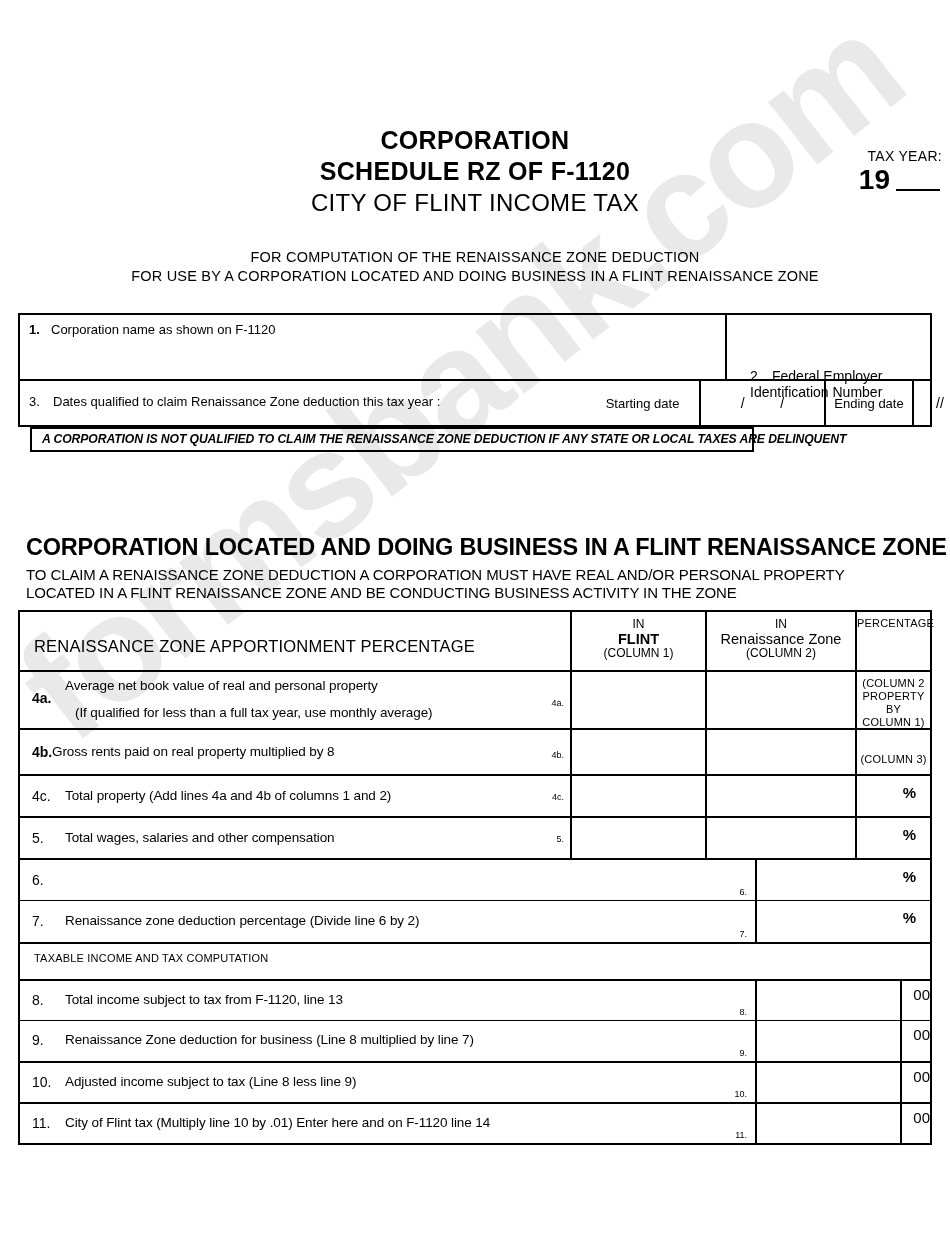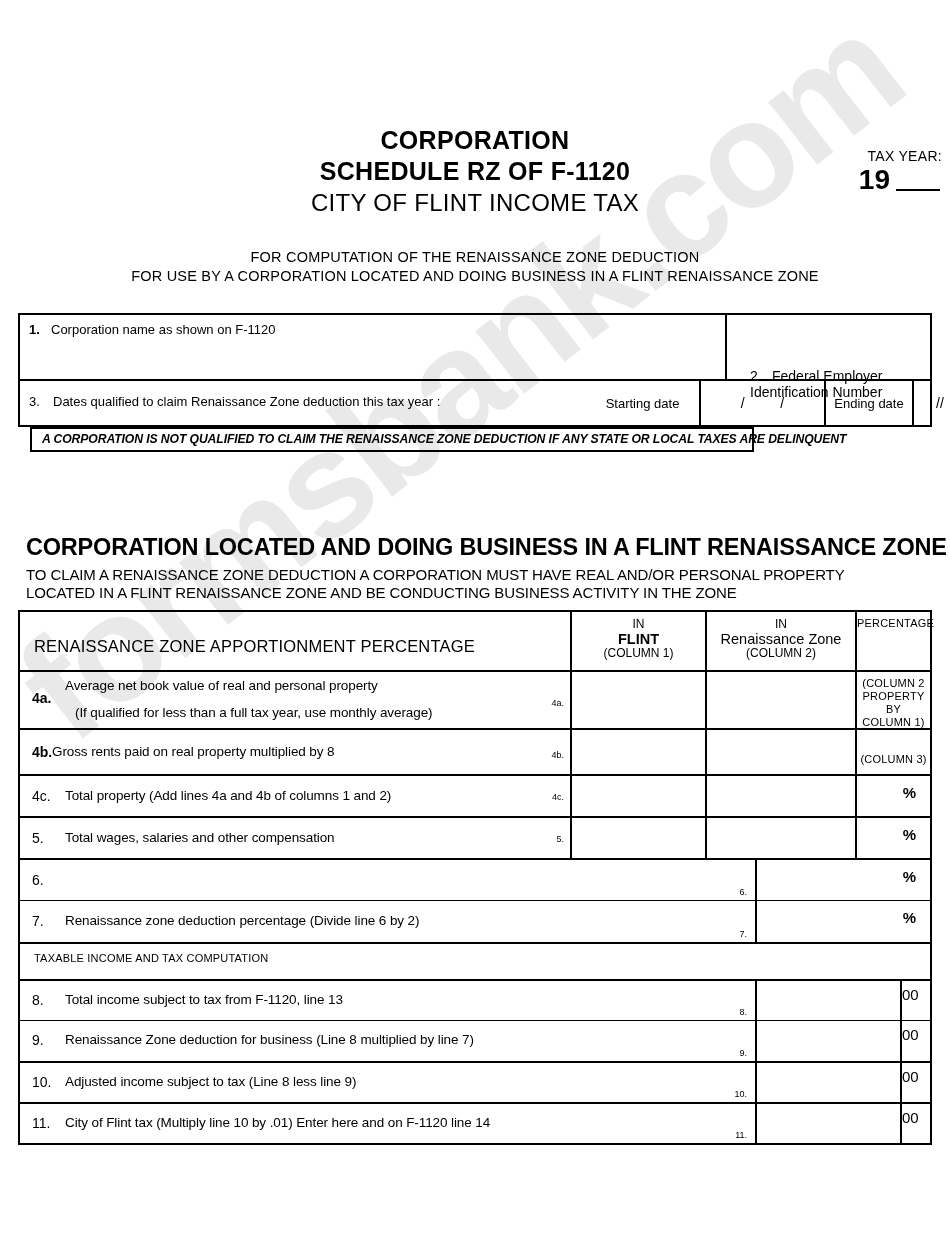--- a/index.html
+++ b/index.html
@@ -301,21 +301,21 @@
   .sect-title2 {
     font-size: 11px;
     padding: 8px 0 0 14px;
     letter-spacing: 0.2px;
   }
 
   
   .c-money  { flex: 1 1 auto; box-sizing: border-box; position: relative; }
   .c-cents  { flex: 0 0 30px; box-sizing: border-box; position: relative;
               border-left: 2px solid #000; display: flex;
-              align-items: flex-start; justify-content: flex-start; }
+              align-items: flex-start; justify-content: flex-end; }
   .cents-txt { font-size: 15px; padding-top: 5px; }
 </style>
 </head>
 <body>
 
 <div id="watermark">
   <span>formsbank.com</span>
 </div>
 
 <div id="page">

